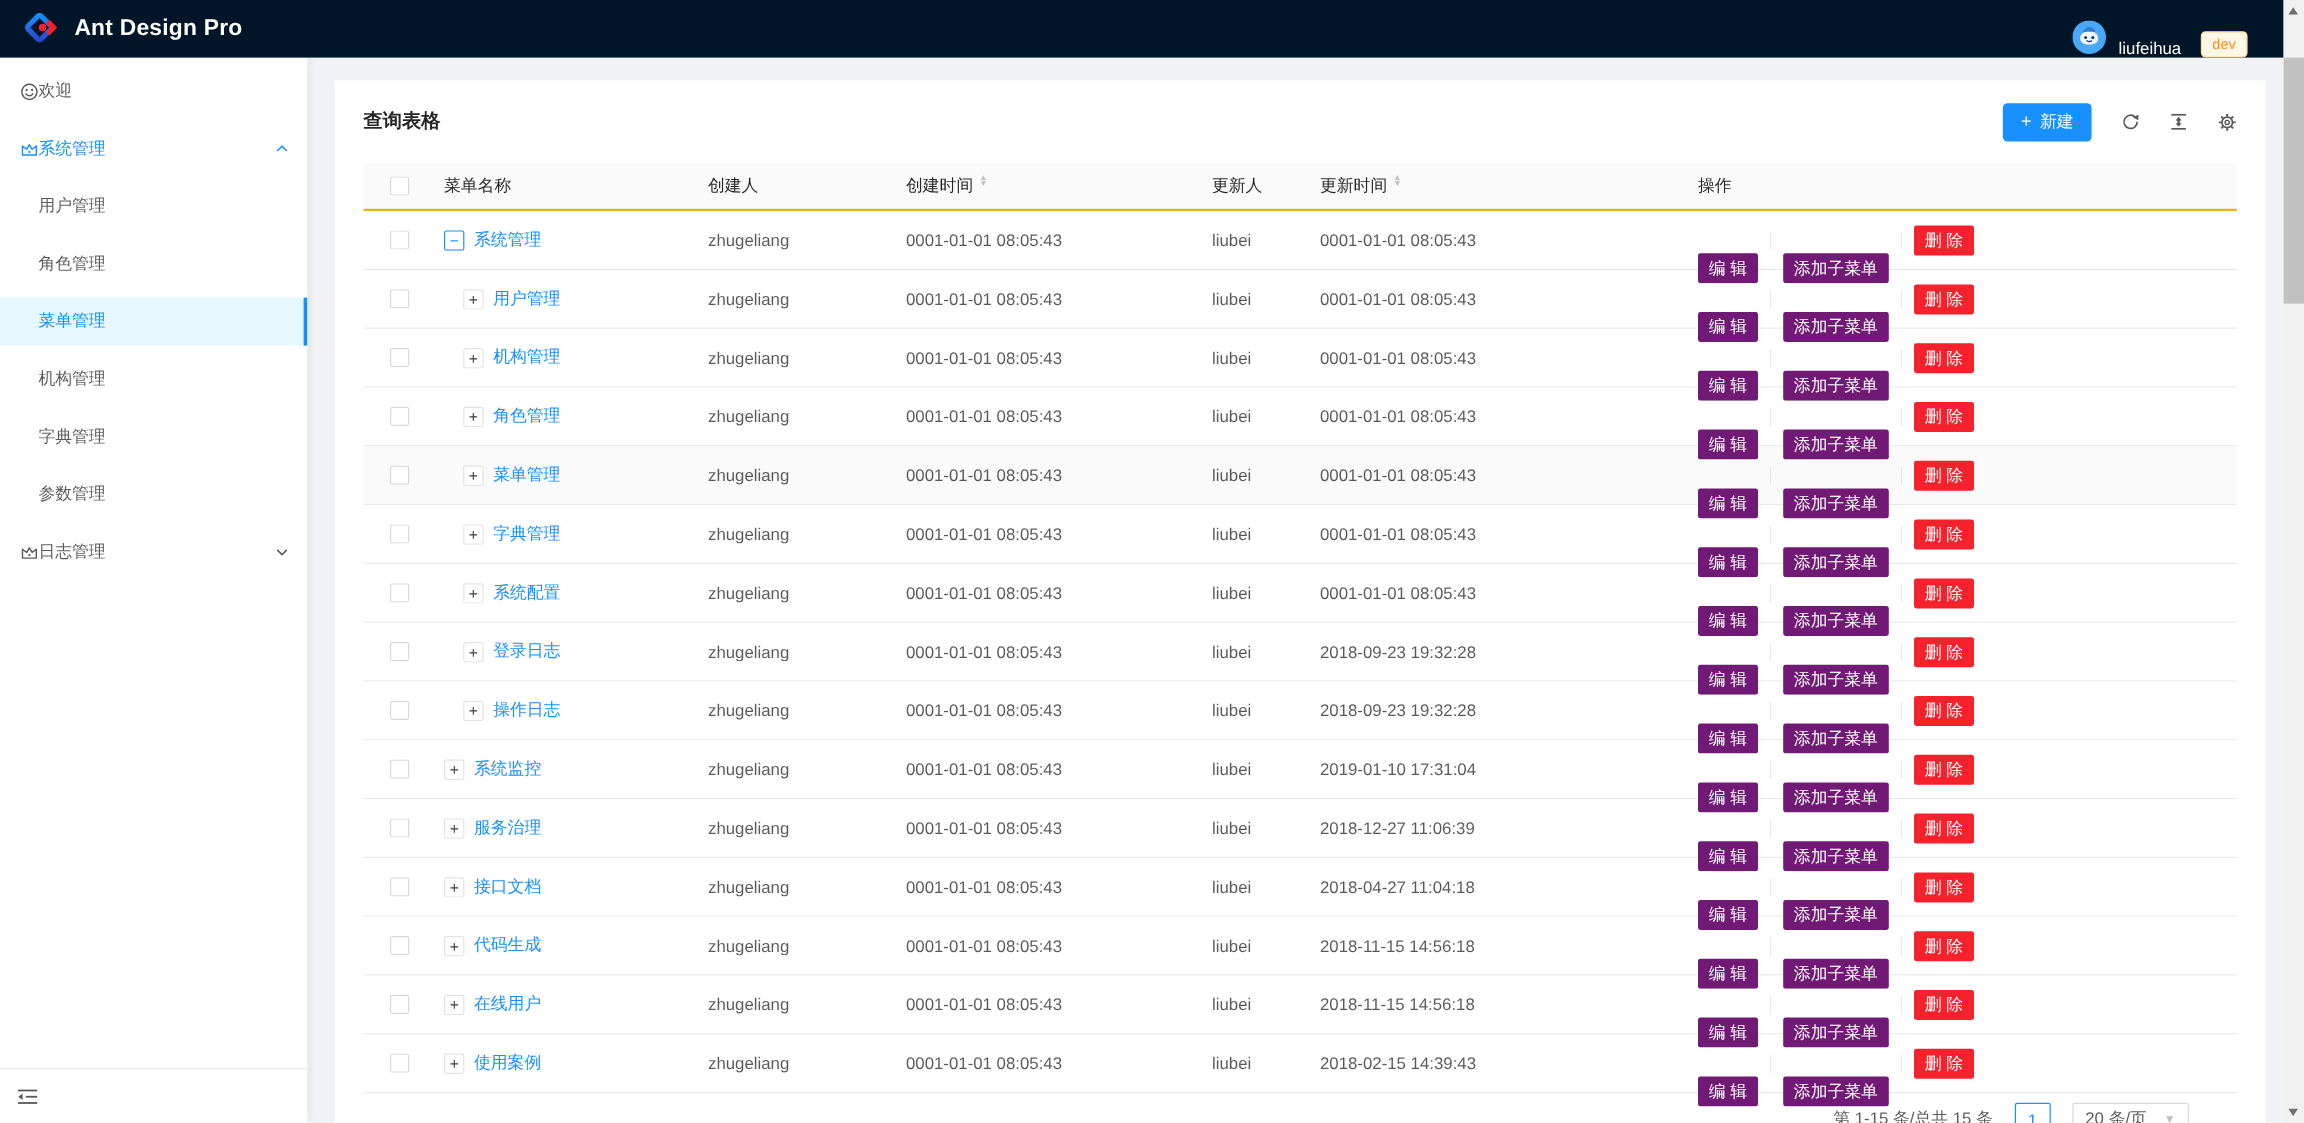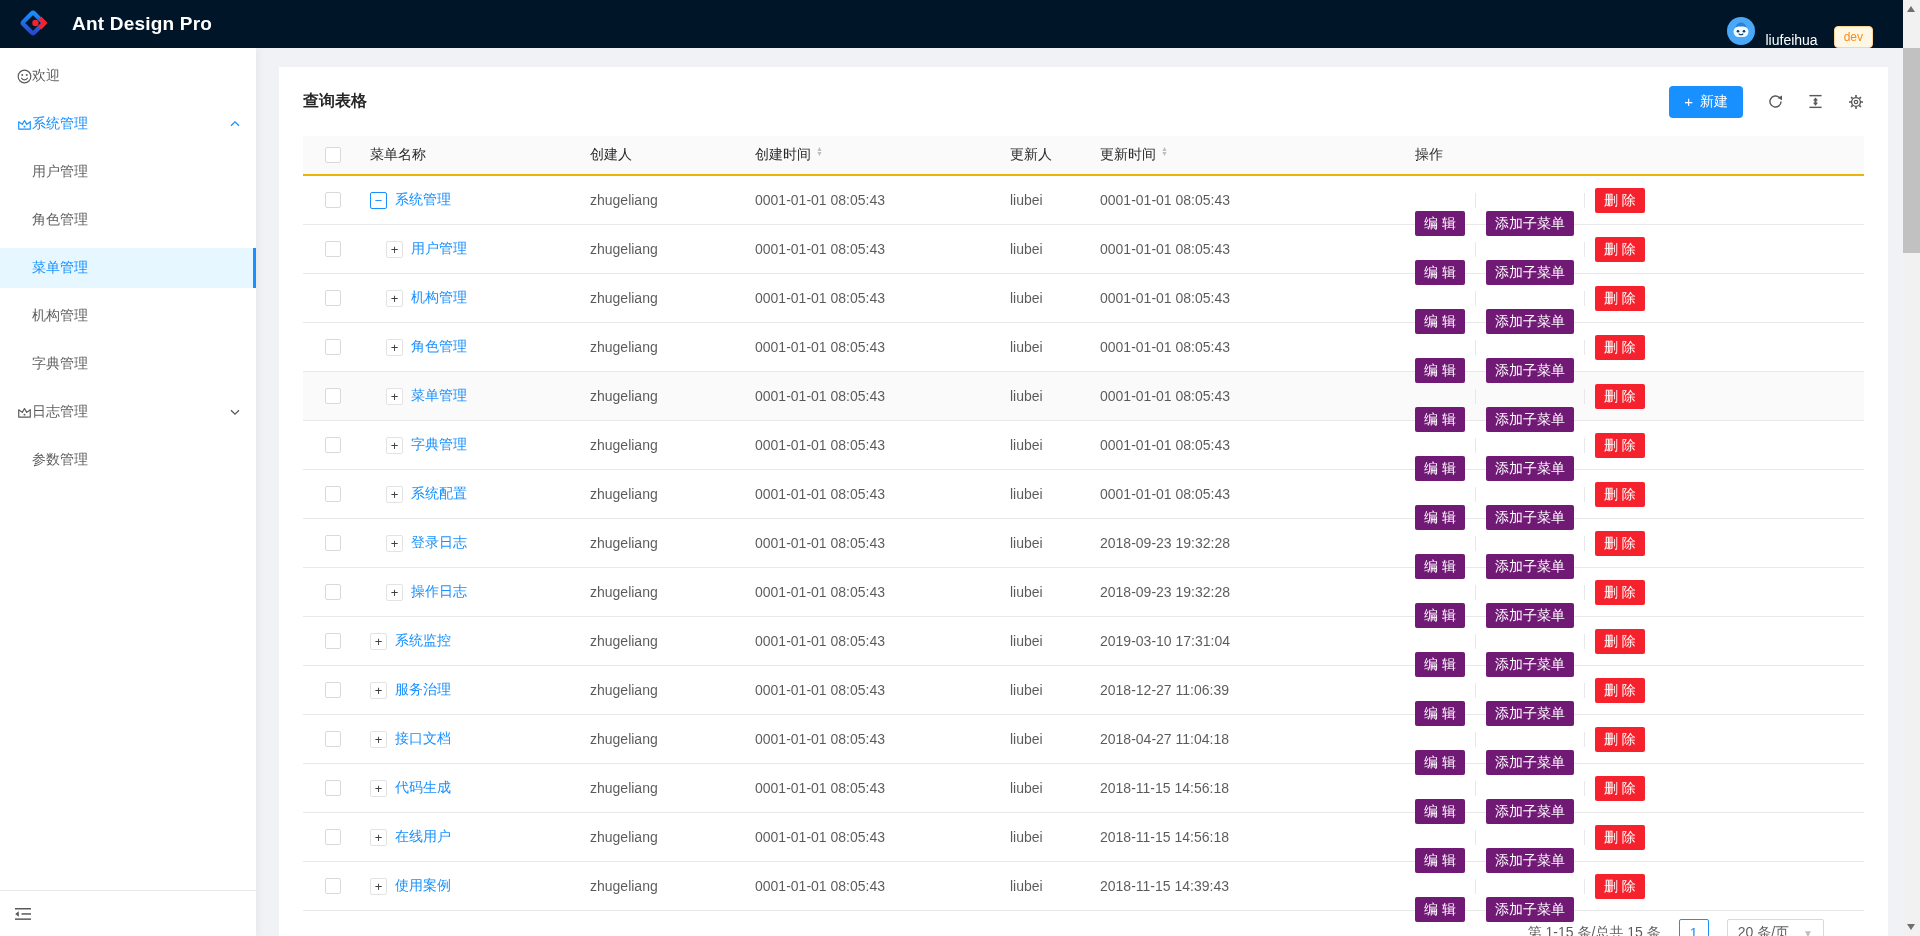--- a/index.html
+++ b/index.html
@@ -10,21 +10,21 @@
     color: rgba(0,0,0,.65);
     background:#f0f2f5;
     position:relative;
   }
   
   .top-header{
     position:absolute; top:0; left:0; width:1903px; height:48px;
     background:#011529; display:flex; align-items:center; justify-content:space-between;
     padding:0 26px 0 18px; z-index:30;
   }
-  .logo-area{ display:flex; align-items:center; gap:24px; cursor:pointer; }
+  .logo-area{ display:flex; align-items:center; gap:14px; cursor:pointer; }
   .logo-title{ color:#fff; font-size:19px; font-weight:700; letter-spacing:.2px; }
   .header-right{ display:flex; align-items:flex-end; gap:10px; height:100%; padding:0 4px; cursor:pointer; }
   .header-username{ color:#fff; font-size:14px; }
   .dev-tag{
     margin-left:6px; font-size:12px; line-height:18px; padding:1px 9px;
     color:#fa8c16; background:#fff7e6; border:1px solid #ffd591; border-radius:4px;
   }
   
   .sidebar{
     position:absolute; top:48px; left:0; width:256px; height:888px; background:#fff;
@@ -212,36 +212,36 @@
       </div>
       <div class="menu-item child selected">
         <span class="mi-label">菜单管理</span>
       </div>
       <div class="menu-item child">
         <span class="mi-label">机构管理</span>
       </div>
       <div class="menu-item child">
         <span class="mi-label">字典管理</span>
       </div>
+      <div class="menu-item child">
+        <span class="mi-label">参数管理</span>
+      </div>
       <div class="menu-item">
         <span class="mi-icon">
           <svg width="15" height="15" viewBox="0 0 14 14">
             <path d="M1.6 11.3 L1.6 4.4 L4.9 6.9 L7 3.3 L9.1 6.9 L12.4 4.4 L12.4 11.3 Z" fill="none" stroke="currentColor" stroke-width="1.1" stroke-linejoin="round"></path>
             <circle cx="7" cy="9" r=".9" fill="currentColor"></circle>
           </svg>
         </span>
         <span class="mi-label">日志管理</span>
         <span class="mi-caret">
           <svg width="10" height="10" viewBox="0 0 10 10">
             <polyline points="1,3.2 5,7.2 9,3.2" fill="none" stroke="currentColor" stroke-width="1.3"></polyline>
           </svg>
         </span>
-      </div>
-      <div class="menu-item child">
-        <span class="mi-label">参数管理</span>
       </div>
     </nav>
   <div class="sider-footer">
     <span class="fold-btn">
       <svg width="18" height="18" viewBox="0 0 18 18" fill="currentColor">
         <rect x="1" y="3" width="16" height="1.5"></rect>
         <rect x="7.5" y="8.2" width="9.5" height="1.5"></rect>
         <rect x="1" y="13.4" width="16" height="1.5"></rect>
         <polygon points="4.8,6.3 1.2,9 4.8,11.7"></polygon>
       </svg>
@@ -494,21 +494,21 @@
             <div class="cell cell-check">
               <span class="checkbox"></span>
             </div>
             <div class="cell name-cell lvl0">
               <span class="expand-btn plus">+</span>
               <a class="menu-link">系统监控</a>
             </div>
             <div class="cell">zhugeliang</div>
             <div class="cell">0001-01-01 08:05:43</div>
             <div class="cell">liubei</div>
-            <div class="cell">2019-03-10 17:31:04</div>
+            <div class="cell">2019-01-10 17:31:04</div>
             <div class="cell actions">
               <button class="act-btn act-blue">编 辑</button>
               <span class="act-divider"></span>
               <button class="act-btn act-blue">添加子菜单</button>
               <span class="act-divider"></span>
               <button class="act-btn act-red">删 除</button>
             </div>
           </div>
           <div class="t-row">
             <div class="cell cell-check">
@@ -594,21 +594,21 @@
             <div class="cell cell-check">
               <span class="checkbox"></span>
             </div>
             <div class="cell name-cell lvl0">
               <span class="expand-btn plus">+</span>
               <a class="menu-link">使用案例</a>
             </div>
             <div class="cell">zhugeliang</div>
             <div class="cell">0001-01-01 08:05:43</div>
             <div class="cell">liubei</div>
-            <div class="cell">2018-11-15 14:39:43</div>
+            <div class="cell">2018-02-15 14:39:43</div>
             <div class="cell actions">
               <button class="act-btn act-blue">编 辑</button>
               <span class="act-divider"></span>
               <button class="act-btn act-blue">添加子菜单</button>
               <span class="act-divider"></span>
               <button class="act-btn act-red">删 除</button>
             </div>
           </div>
         </div>
     </div>

